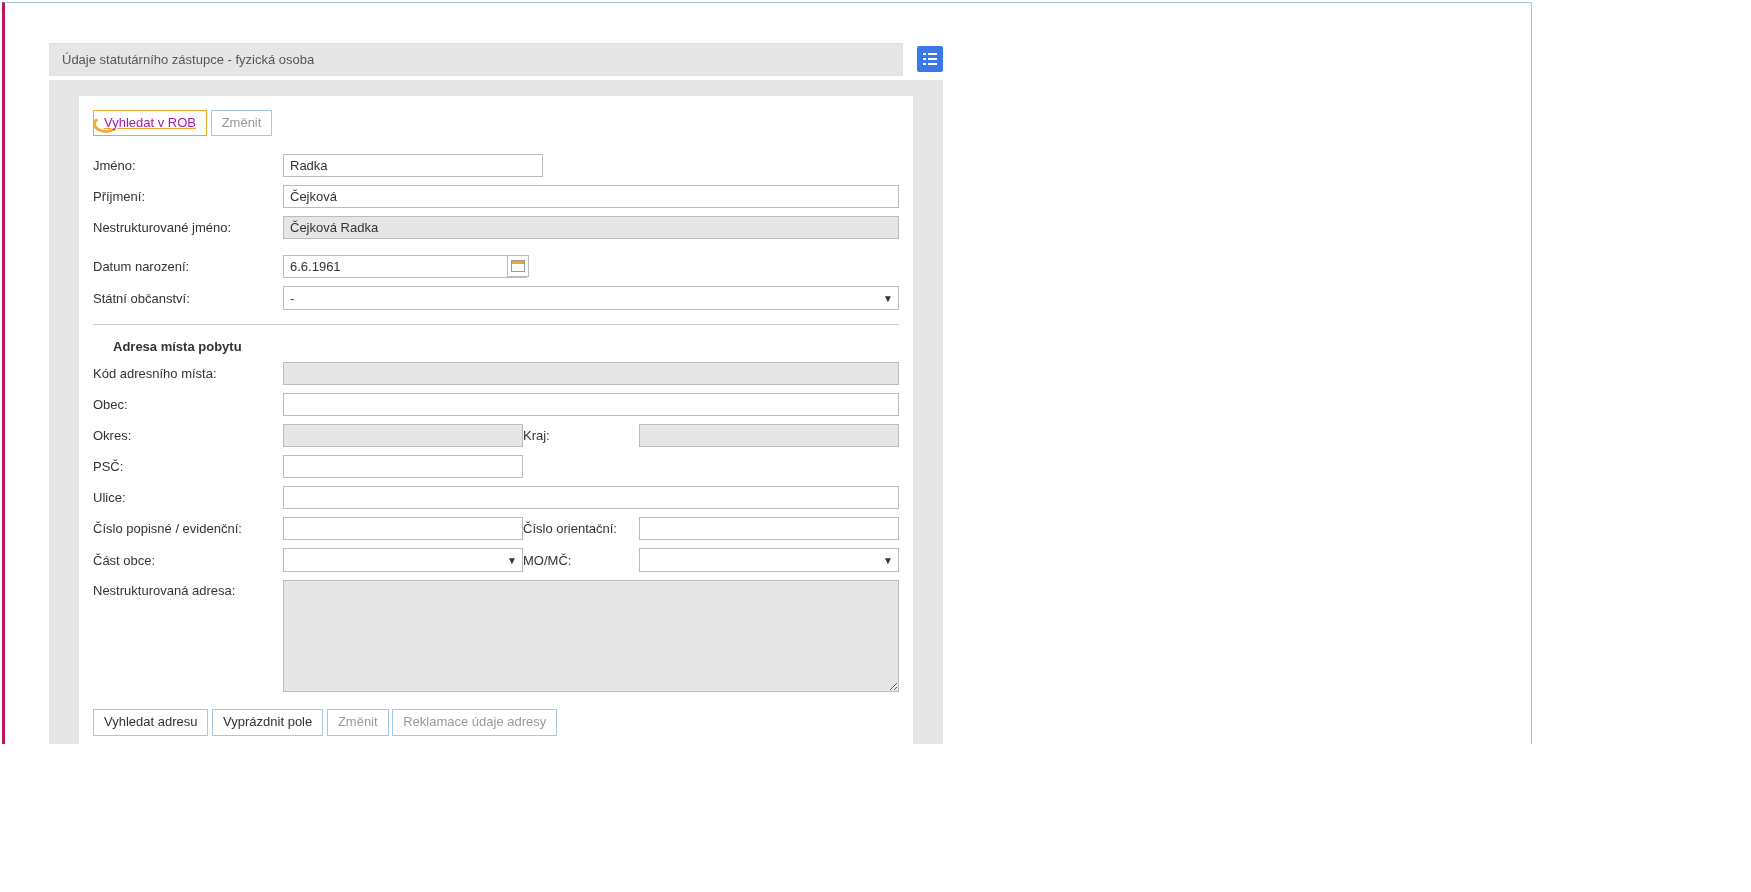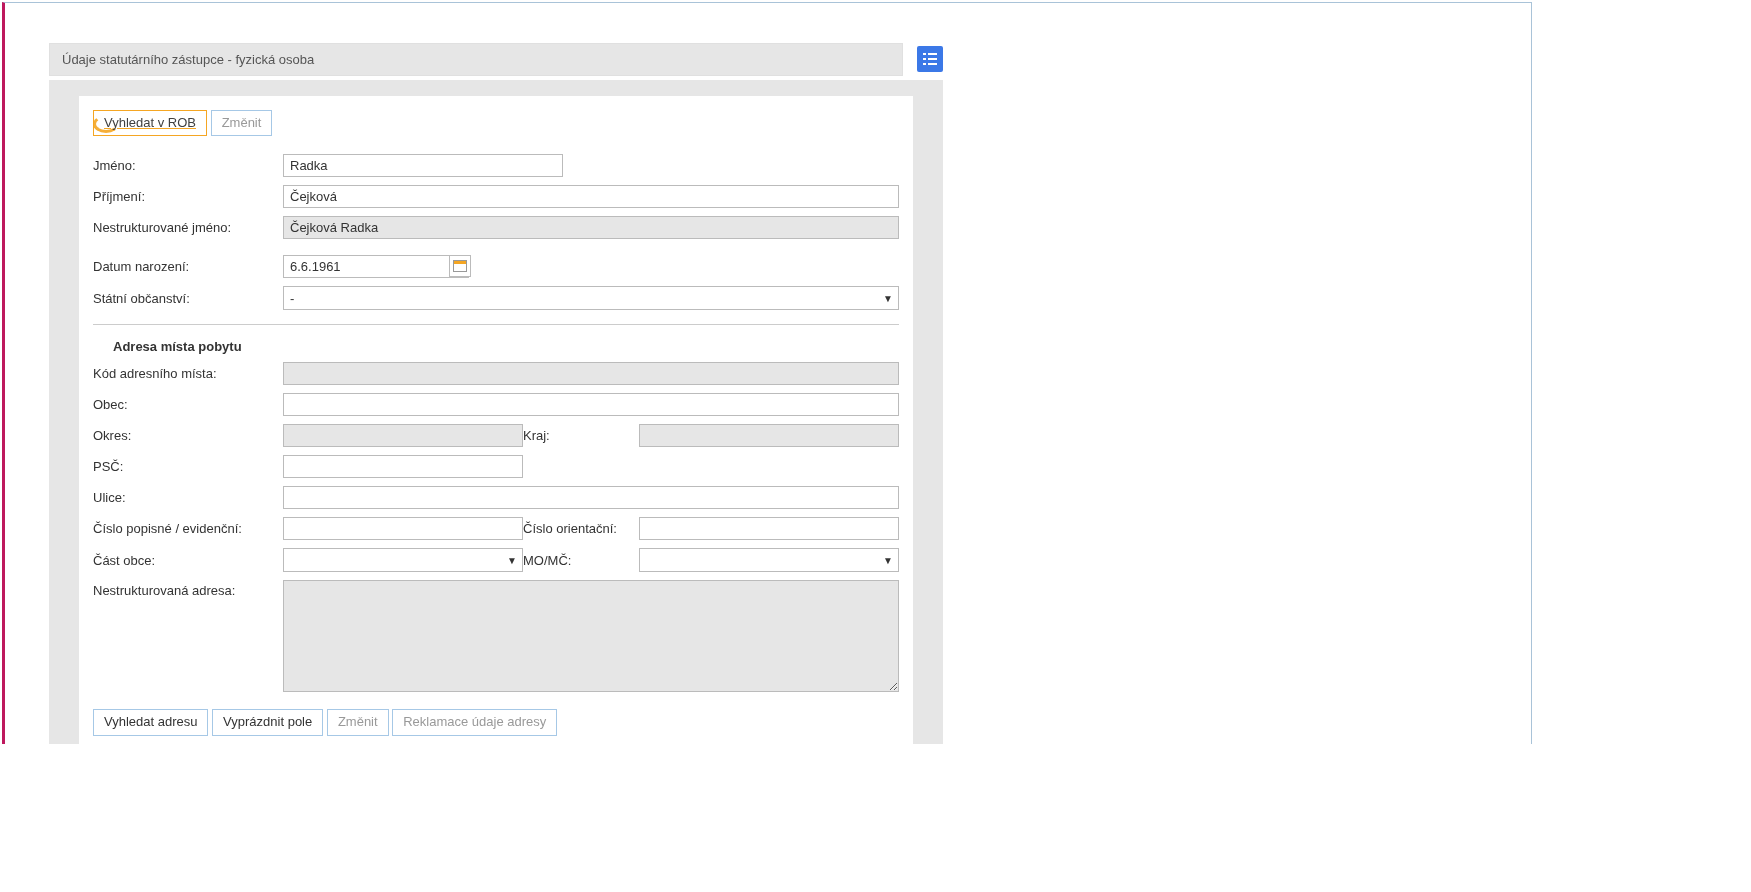--- a/index.html
+++ b/index.html
@@ -72,21 +72,21 @@
     padding: 5px 10px;
     font-size: 13px;
     color: #333;
     cursor: pointer;
     position: relative;
     line-height: 1.1;
   }
   .btn.disabled { color: #999; cursor: default; }
   .btn.active-orange {
     border: 1px solid #f5a623;
-    color: #404040;
+    color: #a21caf;
   }
   .btn.active-orange::before {
     content: "";
     position: absolute;
     left: -2px; top: 6px;
     width: 20px; height: 14px;
     background: radial-gradient(circle at 40% 50%, #f5a623 55%, transparent 56%);
     opacity: 0.85;
     z-index: -1;
   }
@@ -107,21 +107,21 @@
     display: flex;
     align-items: center;
     margin-bottom: 8px;
   }
   .label-col {
     width: 190px;
     padding-right: 6px;
   }
   .label-col.indent { padding-left: 20px; font-weight: bold; }
   .input-col { flex: 1; }
-  .short { width: 280px; }
+  .short { width: 260px; }
   .med { width: 240px; }
   .full { width: 100%; }
   input[type="text"], select, textarea {
     font-family: inherit;
     font-size: 13px;
     padding: 3px 6px;
     border: 1px solid #bbb;
     background: #fff;
     color: #333;
   }
@@ -232,21 +232,21 @@
         <div class="label-col">Nestrukturované jméno:</div>
         <div class="input-col"><input type="text" class="full" readonly="" value="Čejková Radka" style=""></div>
       </div>
 
       <div style="height:8px"></div>
 
       <div class="form-row">
         <div class="label-col">Datum narození:</div>
         <div class="input-col">
           <span class="date-wrap">
-            <input type="text" style="width: 186px; padding-right: 8px;" value="6.6.1961">
+            <input type="text" style="width: 244px; padding-right: 8px;" value="6.6.1961">
             <span class="cal-btn">
                   <span class="calicon"></span>
                 </span>
           </span>
         </div>
       </div>
 
       <div class="form-row">
         <div class="label-col">Státní občanství:</div>
         <div class="input-col">

